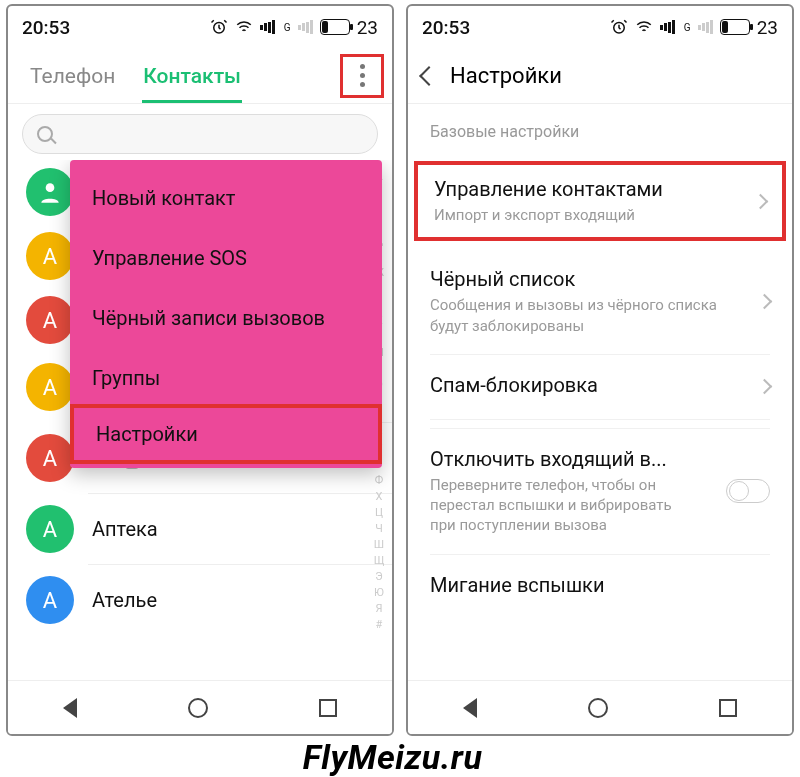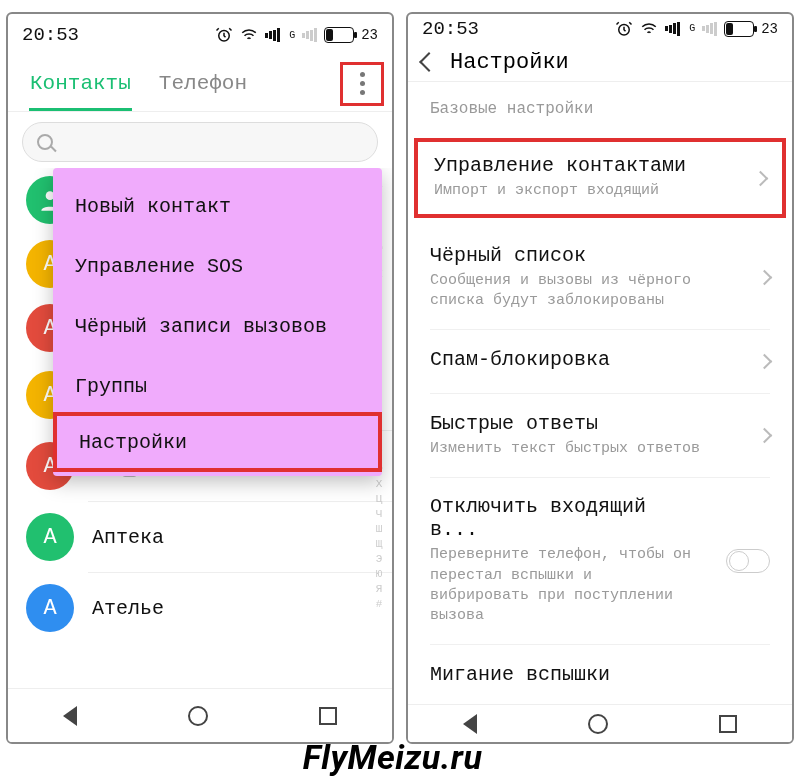--- a/index.html
+++ b/index.html
@@ -7,24 +7,23 @@
     font-family: -apple-system, BlinkMacSystemFont, "Segoe UI", Roboto, Arial, sans-serif;
     background: #fff;
     width: 800px;
     height: 777px;
     position: relative;
     overflow: hidden;
   }
   .phones {
     display: flex;
     gap: 12px;
-    padding: 12px 6px;
+    padding: 4px 6px;
     width: 800px;
     height: 740px;
-    font-family: Liberation Mono, monospace;
   }
   .phone {
     width: 388px;
     height: 732px;
     border: 2px solid #888;
     border-radius: 6px;
     background: #fff;
     position: relative;
     overflow: hidden;
     display: flex;
@@ -47,21 +46,21 @@
   .bar { width: 3px; background:#111; }
   .bar.b1{height:5px}.bar.b2{height:8px}.bar.b3{height:11px}.bar.b4{height:14px}
   .bars.weak .bar{background:#ccc}
   .g-label { font-size:10px; color:#111; margin-left:2px; }
   .battery {
     width: 30px; height: 16px; border:1.5px solid #111; border-radius:4px;
     position:relative; display:inline-flex; align-items:center; padding:1px;
   }
   .battery::after{content:'';position:absolute;right:-4px;top:4px;width:3px;height:6px;background:#111;border-radius:1px;}
   .battery .lvl{height:100%;width:25%;background:#111;border-radius:2px;}
-  .bat-num{font-size:14px;}
+  .bat-num{font-size:19px;}
   
   .tabs-header{
     height:56px; display:flex; align-items:center; padding:0 8px;
     border-bottom:1px solid #eee;
   }
   .tab{font-size:21px;color:#888;padding:0 14px;height:100%;display:flex;align-items:center;position:relative;}
   .tab.active{color:#1bbf73;font-weight:500;}
   .tab.active::after{content:'';position:absolute;bottom:0;left:10%;width:80%;height:3px;background:#1bbf73;}
   .overflow-btn{margin-left:auto;width:44px;height:44px;display:flex;align-items:center;justify-content:center;border:3px solid #e03030;}
   .overflow-dots{display:flex;flex-direction:column;gap:4px;}
@@ -77,21 +76,21 @@
   .avatar{width:48px;height:48px;border-radius:50%;display:flex;align-items:center;justify-content:center;color:#fff;font-size:22px;flex-shrink:0;}
   .avatar.green{background:#21c06f;}
   .avatar.yellow{background:#f4b400;}
   .avatar.red{background:#e34b3d;}
   .avatar.blue{background:#2f8ef0;}
   .contact-name{font-size:20px;color:#111;}
   .sim{font-size:12px;border:1px solid #bbb;border-radius:3px;padding:0 3px;color:#aaa;margin-left:6px;}
   .sep{height:1px;background:#eee;margin-left:80px;}
   
   .menu{
-    position:absolute;top:0px;left:45px;right:10px;background:#f0abfc;
+    position:absolute;top:0px;left:62px;right:10px;background:#ec4899;
     box-shadow:0 6px 20px rgba(0,0,0,.25);border-radius:4px;padding:8px 0;
     z-index:10;
   }
   .menu-item{height:60px;display:flex;align-items:center;padding:0 22px;font-size:20px;color:#111;}
   .menu-item.highlight{border:4px solid #e03030;margin:-4px 0;}
   
   .alpha{position:absolute;right:4px;top:10px;bottom:10px;width:18px;display:flex;flex-direction:column;justify-content:flex-start;gap:3px;color:#ccc;font-size:11px;text-align:center;}
   
   .navbar{height:54px;border-top:1px solid #eee;display:flex;align-items:center;justify-content:space-around;background:#fff;}
   .nav-tri{width:0;height:0;border-top:10px solid transparent;border-bottom:10px solid transparent;border-right:14px solid #444;}
@@ -151,22 +150,22 @@
             <span class="bar b4"></span>
         </span>
         <span class="battery">
             <span class="lvl"></span>
           </span>
         <span class="bat-num">23</span>
       </div>
     </div>
 
     <div class="tabs-header">
+      <div class="tab">Телефон</div>
       <div class="tab active">Контакты</div>
-      <div class="tab">Телефон</div>
       <div class="overflow-btn">
         <div class="overflow-dots">
             <span></span>
             <span></span>
             <span></span>
           </div>
       </div>
     </div>
 
     <div class="search-row">
@@ -322,27 +321,20 @@
     <div class="setting-sep"></div>
 
     <div class="setting-row">
       <div class="setting-text">
         <div class="setting-title">Спам-блокировка</div>
       </div>
       <div class="chev-right"></div>
     </div>
     <div class="setting-sep"></div>
 
-    <div class="setting-row">
-      <div class="setting-text">
-        <div class="setting-title">Быстрые ответы</div>
-        <div class="setting-sub">Изменить текст быстрых ответов</div>
-      </div>
-      <div class="chev-right"></div>
-    </div>
     <div class="setting-sep"></div>
 
     <div class="setting-row">
       <div class="setting-text">
         <div class="setting-title">Отключить входящий в...</div>
         <div class="setting-sub">Переверните телефон, чтобы он перестал вспышки и вибрировать при поступлении вызова</div>
       </div>
       <div class="toggle"></div>
     </div>
     <div class="setting-sep"></div>

